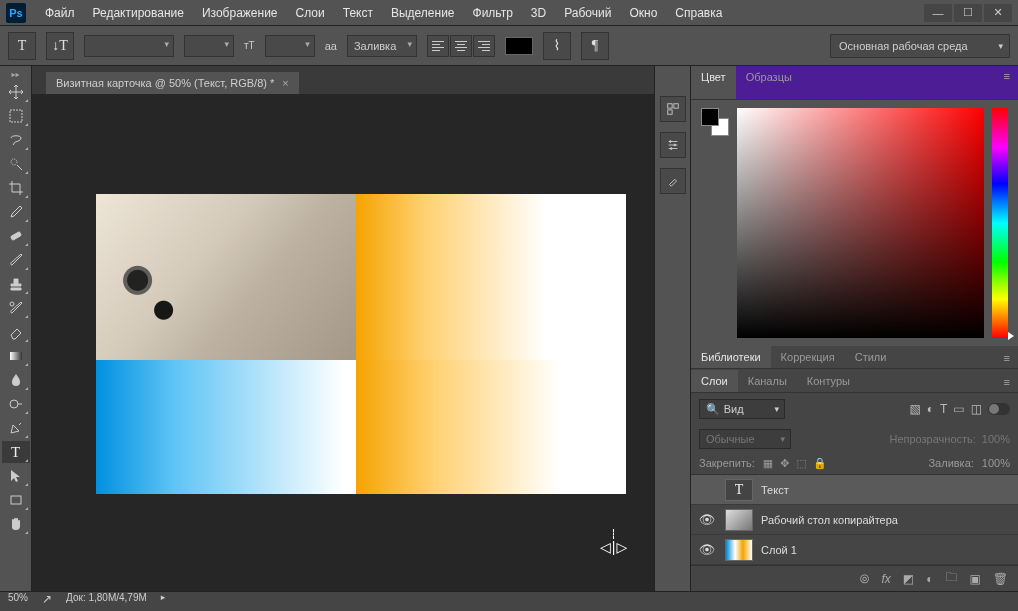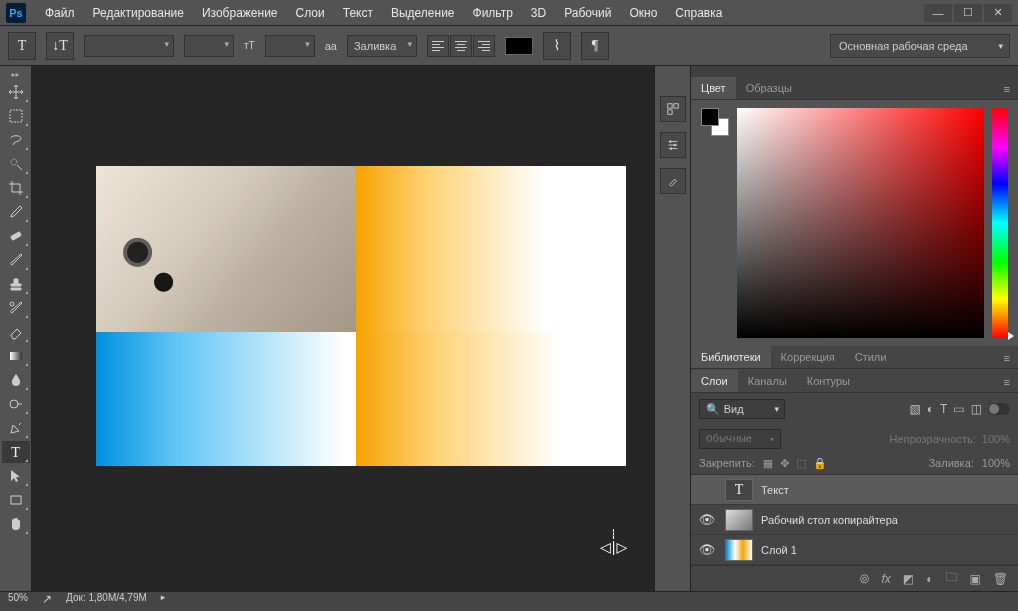--- a/index.html
+++ b/index.html
@@ -59,21 +59,21 @@
 .text-cursor::before { content:"◁|▷"; color:#fff; letter-spacing:1px; font-size:14px;}
 .text-cursor .dash { position:absolute; left:13px; top:-10px; width:1px; height:10px; border-left:1px dashed #fff;}
 
 
 .right-dock-col { width: 36px; background:#535353; border-left:1px solid #222; padding-top:30px; display:flex; flex-direction:column; gap:10px; align-items:center;}
 .dock-ic { width:26px; height:26px; background:#494949; border:1px solid #333; display:flex; align-items:center; justify-content:center;}
 .dock-ic svg { width:14px; height:14px; }
 
 
 .panels { width: 328px; background: #535353; border-left: 1px solid #222; display: flex; flex-direction: column; }
-.panel-tabs { display:flex; height:37px; background:#404040; align-items:flex-end; border-bottom:1px solid #333;}
+.panel-tabs { display:flex; height:37px; background:#4c1d95; border-bottom:1px solid #333;}
 .panel-tab { padding:5px 10px; color:#999; font-size:11px;}
 .panel-tab.active { background:#535353; color:#e6e6e6;}
 .panel-menu-icon { margin-left:auto; padding:4px 8px; color:#aaa;}
 .color-panel { height:250px; padding:8px 10px; display:flex; gap:8px; position:relative;}
 .fg-bg { position:relative; width:28px; height:28px;}
 .fg-bg .bg-sw { position:absolute; right:0; bottom:0; width:18px; height:18px; background:#fff; border:1px solid #888;}
 .fg-bg .fg-sw { position:absolute; left:0; top:0; width:18px; height:18px; background:#000; border:1px solid #888;}
 .color-field { flex:1; height:230px; position:relative; background:
  linear-gradient(to top, #000 0%, rgba(0,0,0,0) 100%),
  linear-gradient(to right, #fff 0%, rgba(255,255,255,0) 100%),
@@ -90,21 +90,21 @@
 .layers-tabs { display:flex; height:26px; background:#454545; align-items:flex-end; border-bottom:1px solid #333;}
 .layers-body { flex:1; background:#454545; display:flex; flex-direction:column; font-size:11px;}
 .layers-toolbar { padding:6px 8px; display:flex; align-items:center; gap:6px;}
 .kind-dd { background:#3d3d3d; border:1px solid #2a2a2a; height:20px; padding:0 18px 0 6px; position:relative; width:86px; display:flex; align-items:center;}
 .kind-dd::after { content:"▾"; position:absolute; right:5px; font-size:9px;}
 .filter-icons { margin-left:auto; display:flex; gap:6px; color:#bbb;}
 .filter-icons span { font-size:12px;}
 .switch-off { width:22px; height:12px; background:#333; border-radius:6px; position:relative;}
 .switch-off::after { content:""; position:absolute; left:1px; top:1px; width:10px; height:10px; background:#777; border-radius:50%;}
 .blend-row { padding:4px 8px; display:flex; align-items:center; gap:6px; color:#777;}
-.blend-dd { background:#3d3d3d; border:1px solid #2a2a2a; height:20px; padding:0 18px 0 6px; position:relative; width:82px; color:#777; display:flex; align-items:center; font-size:11px;font-family:Liberation Mono, monospace;}
+.blend-dd { background:#3d3d3d; border:1px solid #2a2a2a; height:20px; padding:0 18px 0 6px; position:relative; width:92px; color:#777; display:flex; align-items:center; font-size:11px;}
 .blend-dd::after { content:"▾"; position:absolute; right:5px; font-size:9px;}
 .lock-row { padding:4px 8px; display:flex; gap:8px; color:#999; border-bottom:1px solid #333;}
 .lock-row .icons { display:flex; gap:7px; font-size:11px;}
 .layer-list { flex:1; overflow:auto;}
 .layer { display:flex; align-items:center; height:30px; padding:0 6px; border-bottom:1px solid #3a3a3a;}
 .layer.selected { background:#5a5a5a;}
 .layer .eye { width:20px; text-align:center; color:#ddd; font-size:13px;}
 .layer .thumb { width:28px; height:22px; border:1px solid #666; margin:0 8px; position:relative; background:#fff;}
 .layer .thumb.t-text { background:#444; color:#eee; font-family:Georgia,serif; font-size:14px; display:flex; align-items:center; justify-content:center;}
 .layer .thumb.t-photo { background:linear-gradient(135deg,#ddd 0%,#aaa 50%,#777 100%);}
@@ -302,20 +302,26 @@
       </div>
     <div class="tool">
         <svg viewBox="0 0 16 16" fill="#ccc">
           <path d="M4 8V4a1 1 0 012 0v3V3a1 1 0 012 0v4V3a1 1 0 012 0v4V5a1 1 0 012 0v5a4 4 0 01-4 4H7a4 4 0 01-3-2z"></path>
         </svg>
         <span class="corner"></span>
       </div>
   </div>
 
   <div class="docarea">
+    <div class="doc-tabs">
+      <div class="doc-tab">
+        <span>Визитная карточка @ 50% (Текст, RGB/8) *</span>
+        <span class="x">×</span>
+      </div>
+    </div>
     <div class="canvas-wrap">
       <div class="canvas-bg"></div>
       <div class="artboard">
         <div class="grad-orange-top"></div>
         <div class="grad-blue"></div>
         <div class="grad-orange-bot"></div>
         <div class="photo"></div>
       </div>
       <div class="text-cursor">
           <div class="dash"></div>

